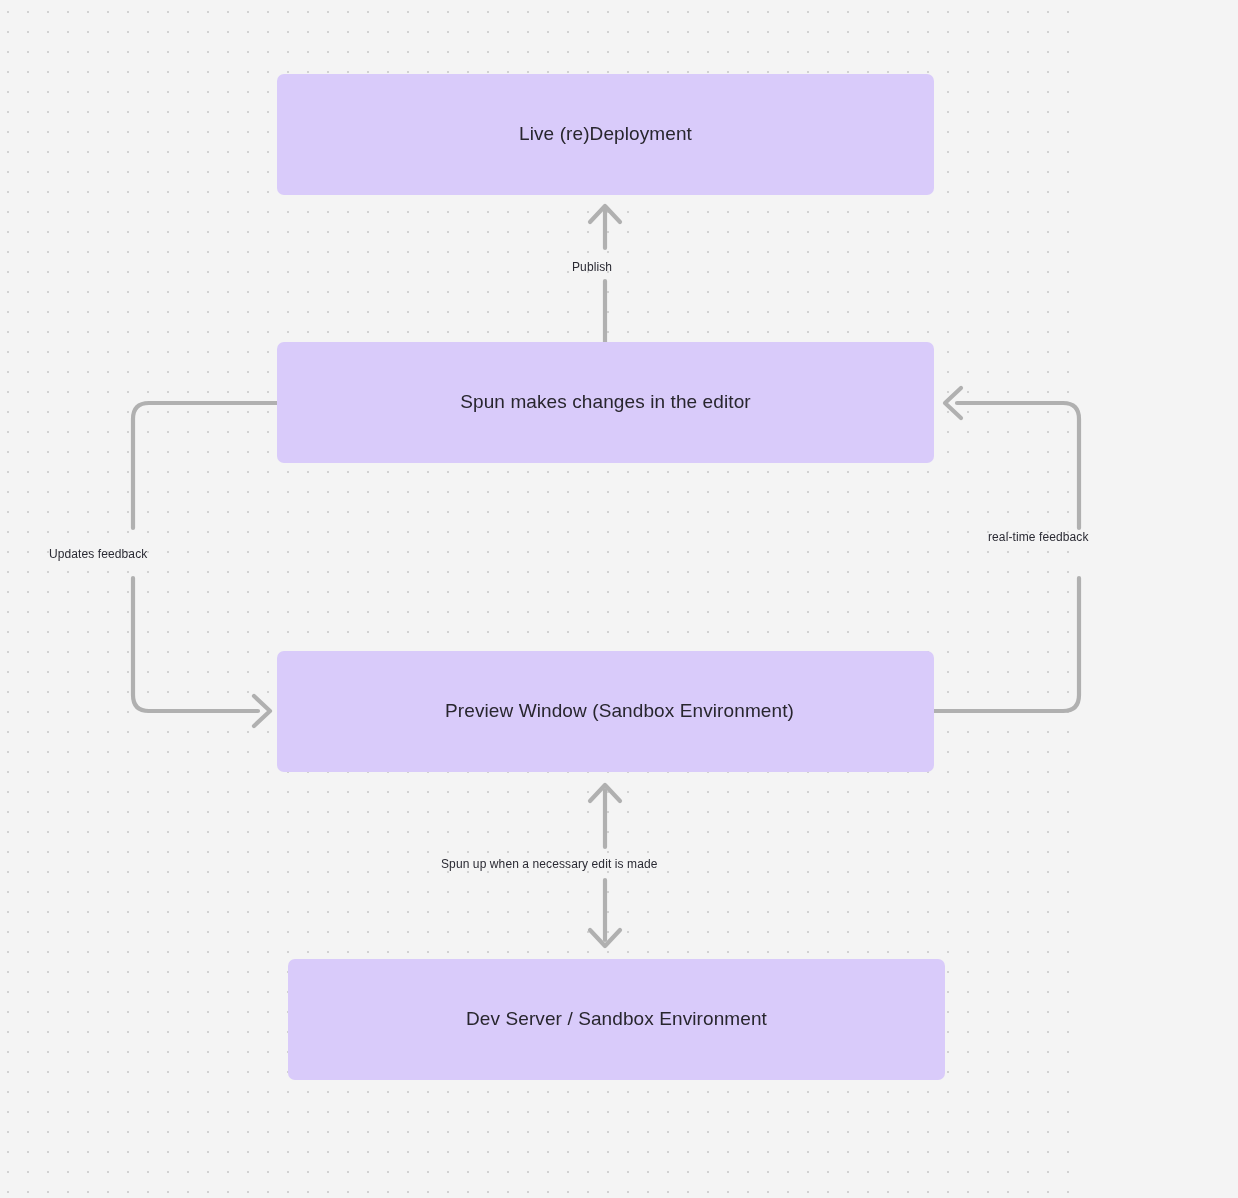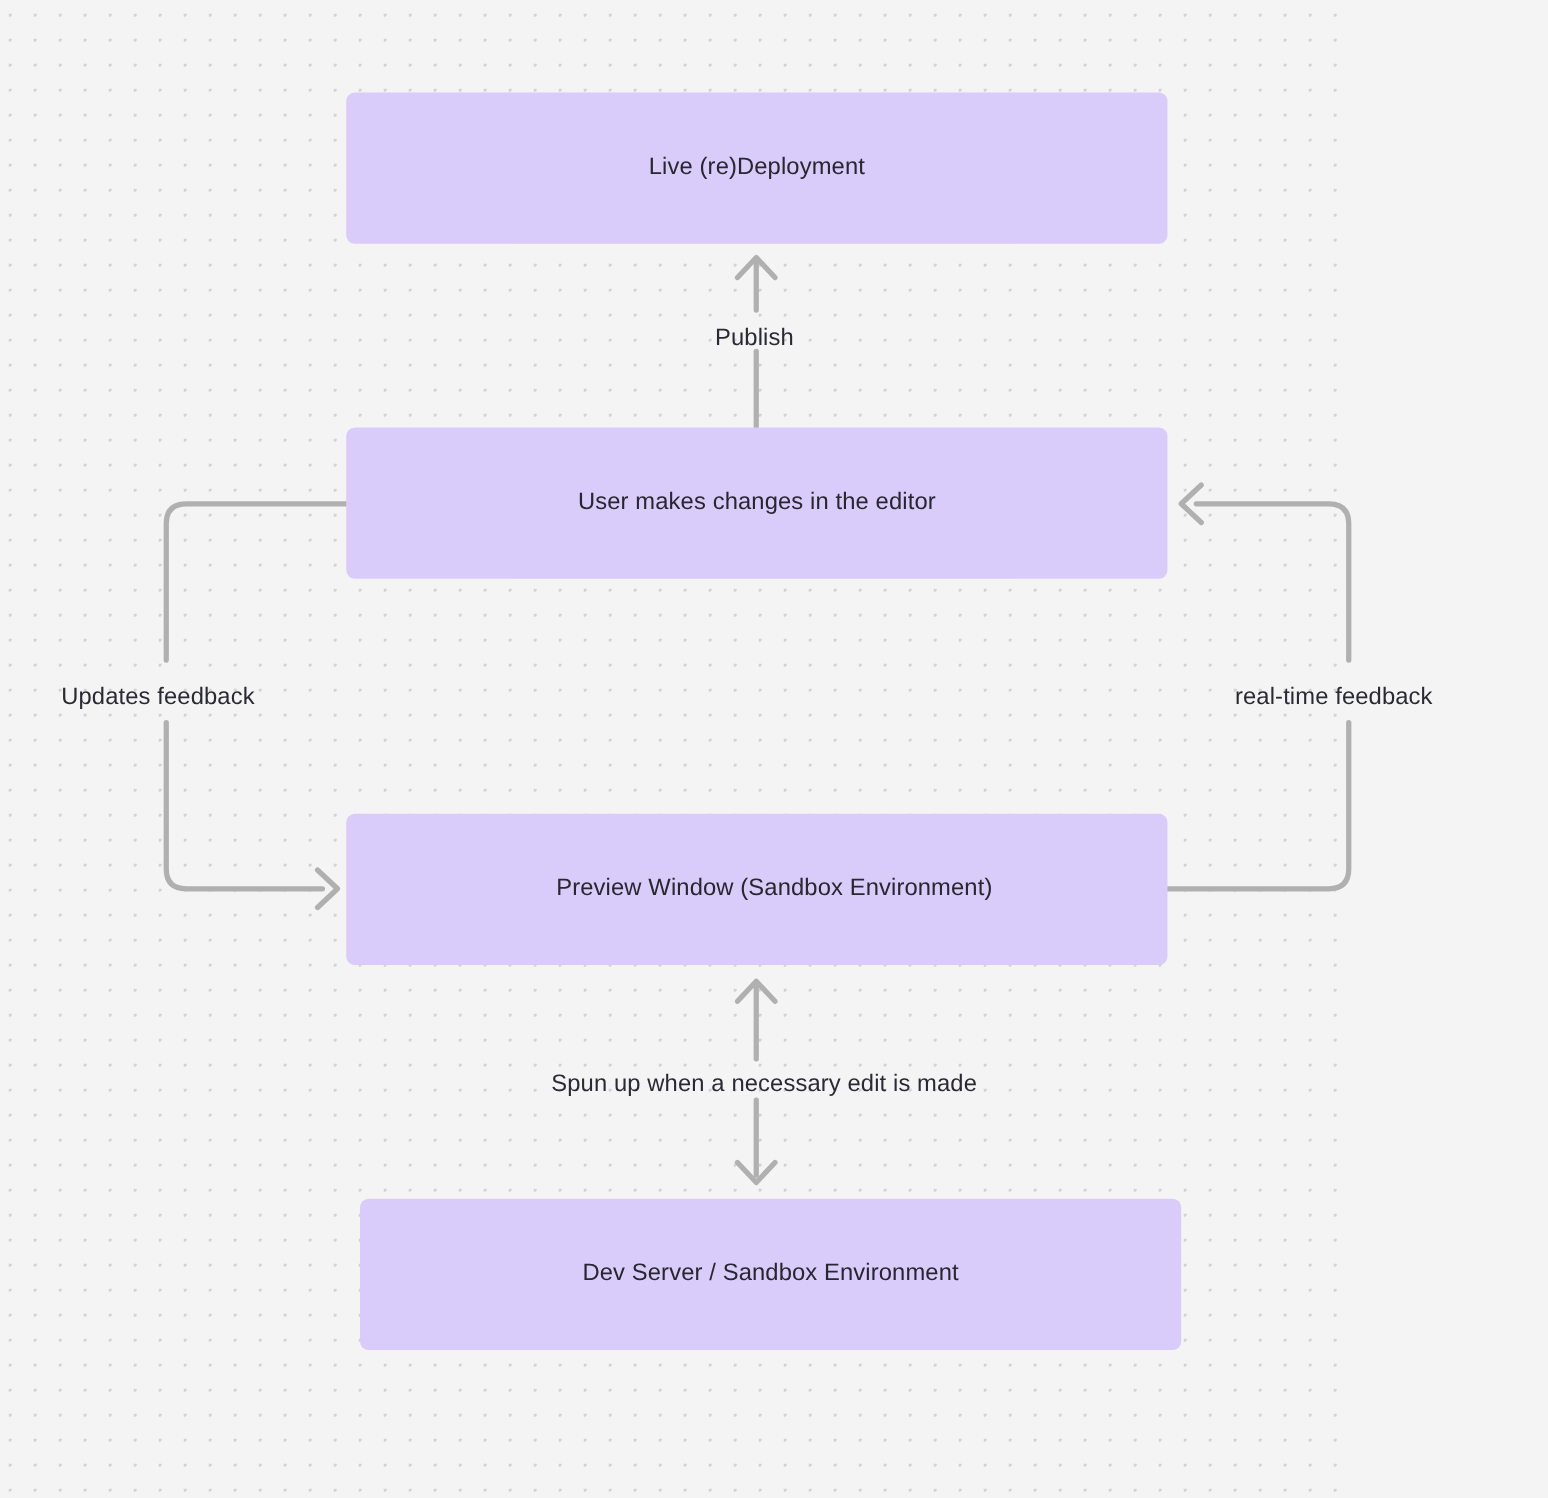--- a/index.html
+++ b/index.html
@@ -55,29 +55,29 @@
   }
 
   #node-deploy   { left: 277px; top: 74px;  width: 657px; height: 121px; }
   #node-editor   { left: 277px; top: 342px; width: 657px; height: 121px; }
   #node-preview  { left: 277px; top: 651px; width: 657px; height: 121px; padding-left: 28px; }
   #node-devserver{ left: 277px; top: 959px; width: 657px; height: 121px; margin-left: 11px; }
 
   .edge-label {
     position: absolute;
     color: #2a2a33;
-    font-size: 19px;
+    font-size: 12px;
     line-height: 1;
     white-space: nowrap;
     letter-spacing: 0.1px;
   }
 
   #label-publish    { left: 572px; top: 261px; }
   #label-updates    { left: 49px;  top: 548px; }
-  #label-realtime   { left: 988px; top: 548px; }
+  #label-realtime   { left: 988px; top: 531px; }
   #label-spunup     { left: 417px; top: 858px; margin-left: 24px; }
 
   .edge-path {
     fill: none;
     stroke: #b0b0b0;
     stroke-width: 4.2;
     stroke-linecap: round;
     stroke-linejoin: round;
   }
   .edge-head {
@@ -119,21 +119,21 @@
       <path class="edge-path" d="M 605 880 L 605 940"></path>
       <path class="edge-head" d="M 590 930 L 605 946 L 620 930"></path>
     </g>
   </svg>
 
   <div class="node" id="node-deploy">
     <span class="node-label">Live (re)Deployment</span>
   </div>
 
   <div class="node" id="node-editor">
-    <span class="node-label">User makes changes in the editor</span>
+    <span class="node-label">Spun makes changes in the editor</span>
   </div>
 
   <div class="node" id="node-preview">
     <span class="node-label">Preview Window (Sandbox Environment)</span>
   </div>
 
   <div class="node" id="node-devserver">
     <span class="node-label">Dev Server / Sandbox Environment</span>
   </div>
 

